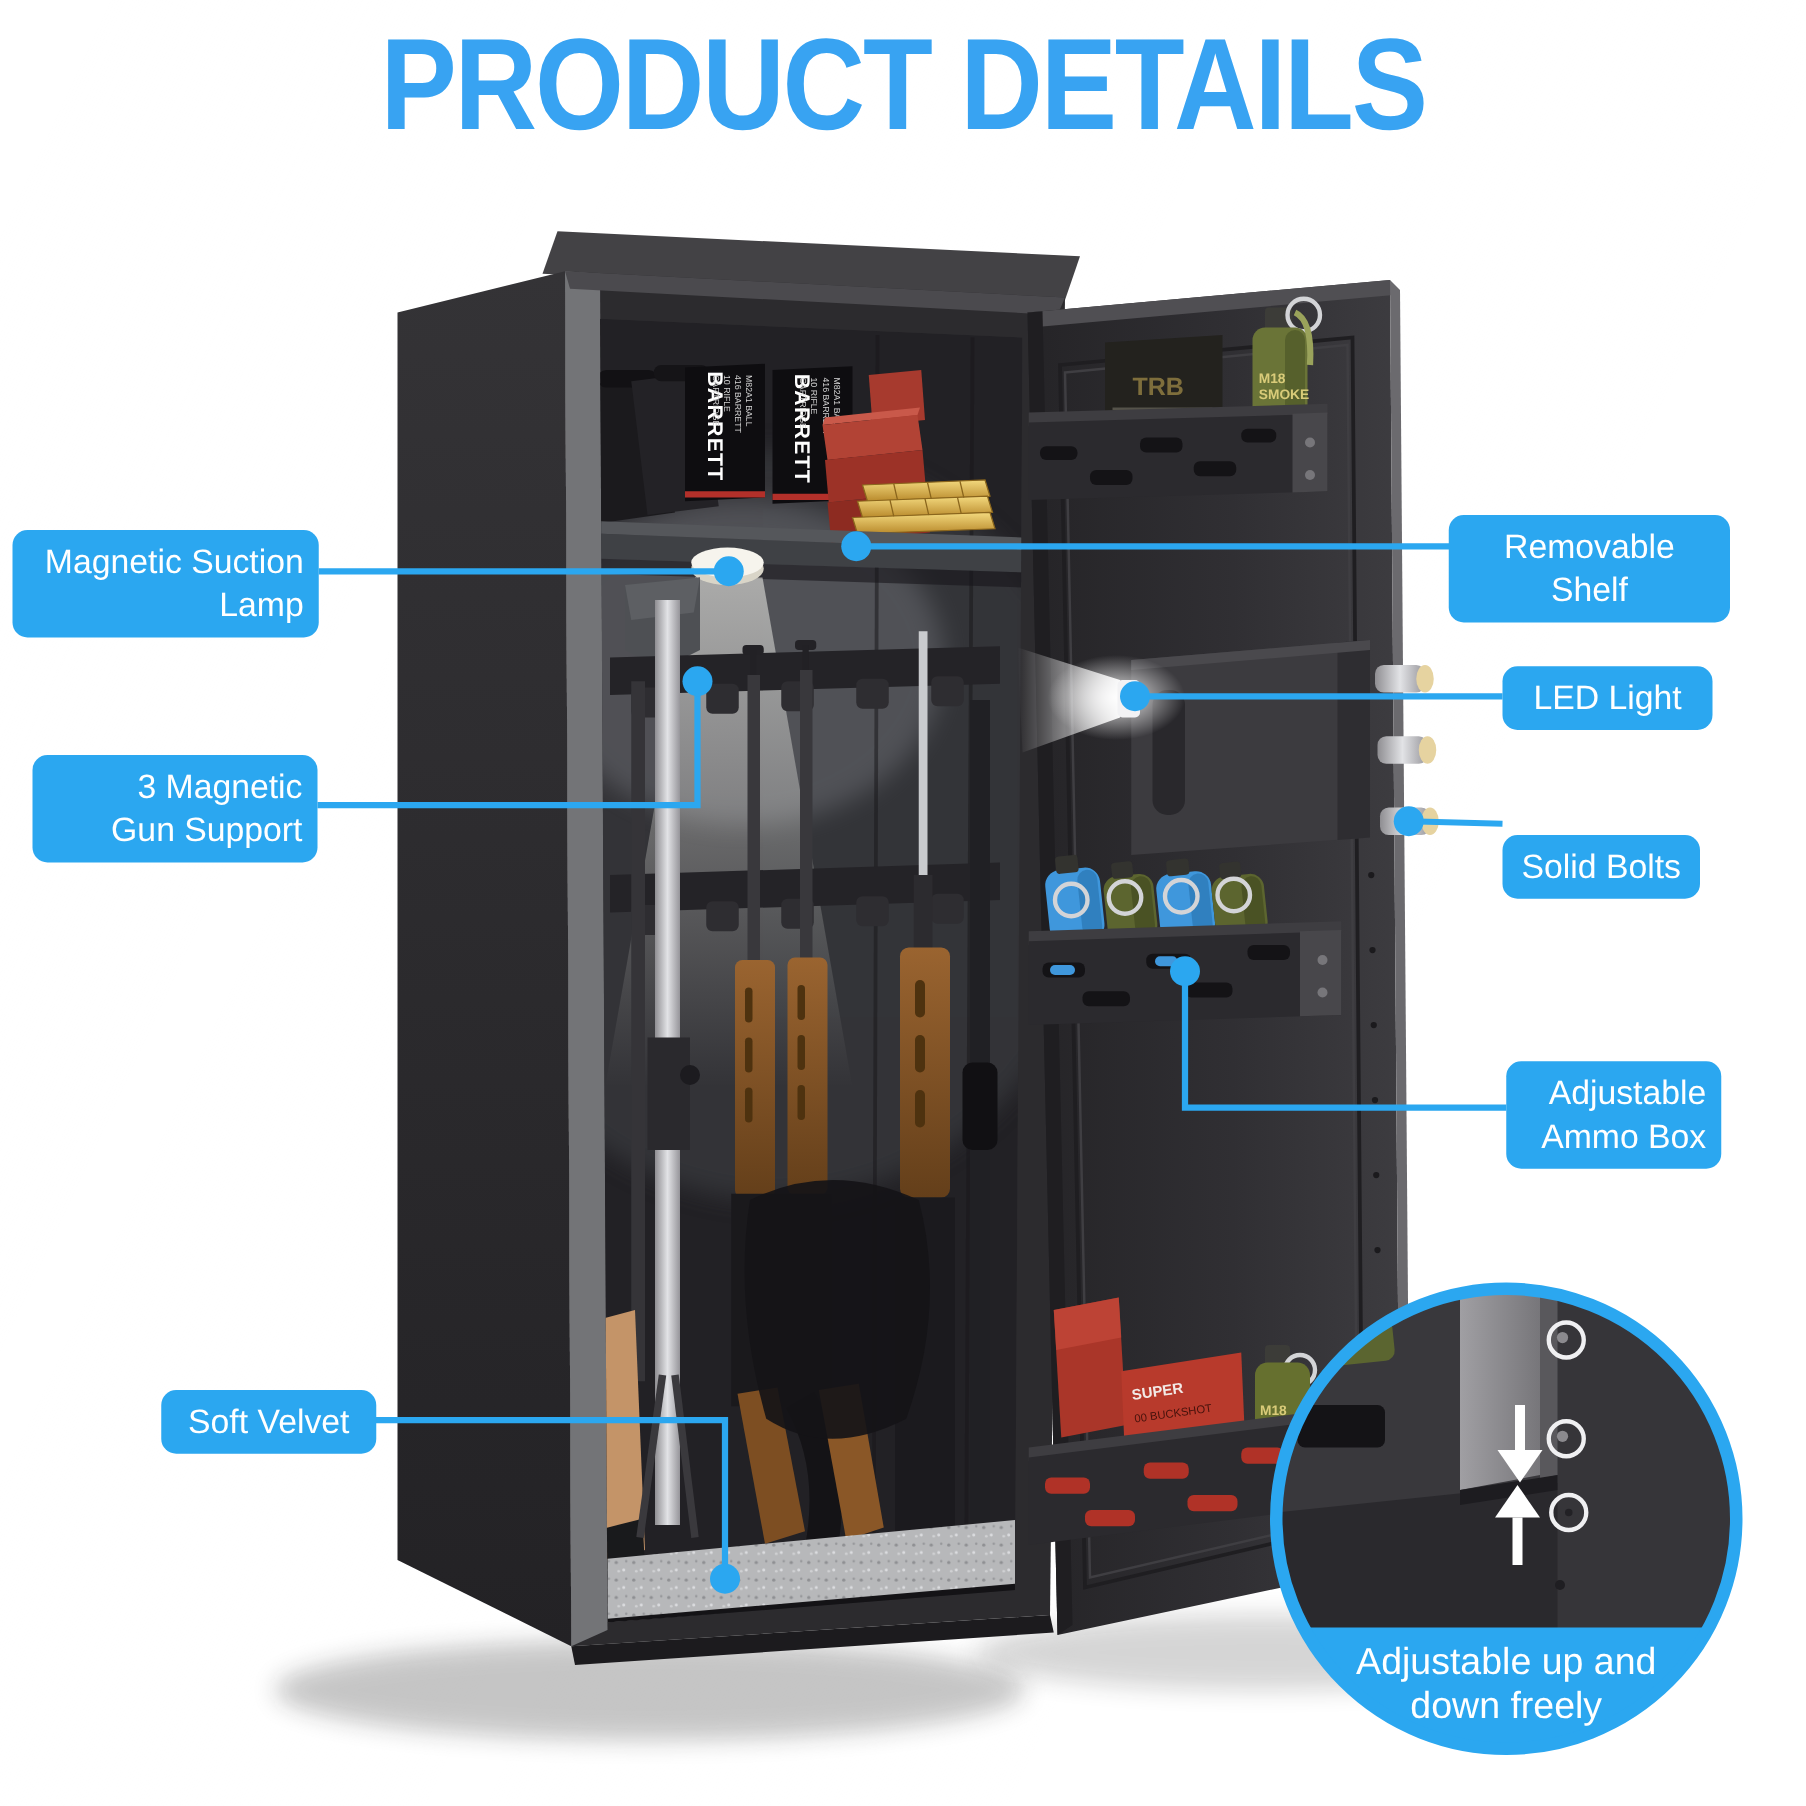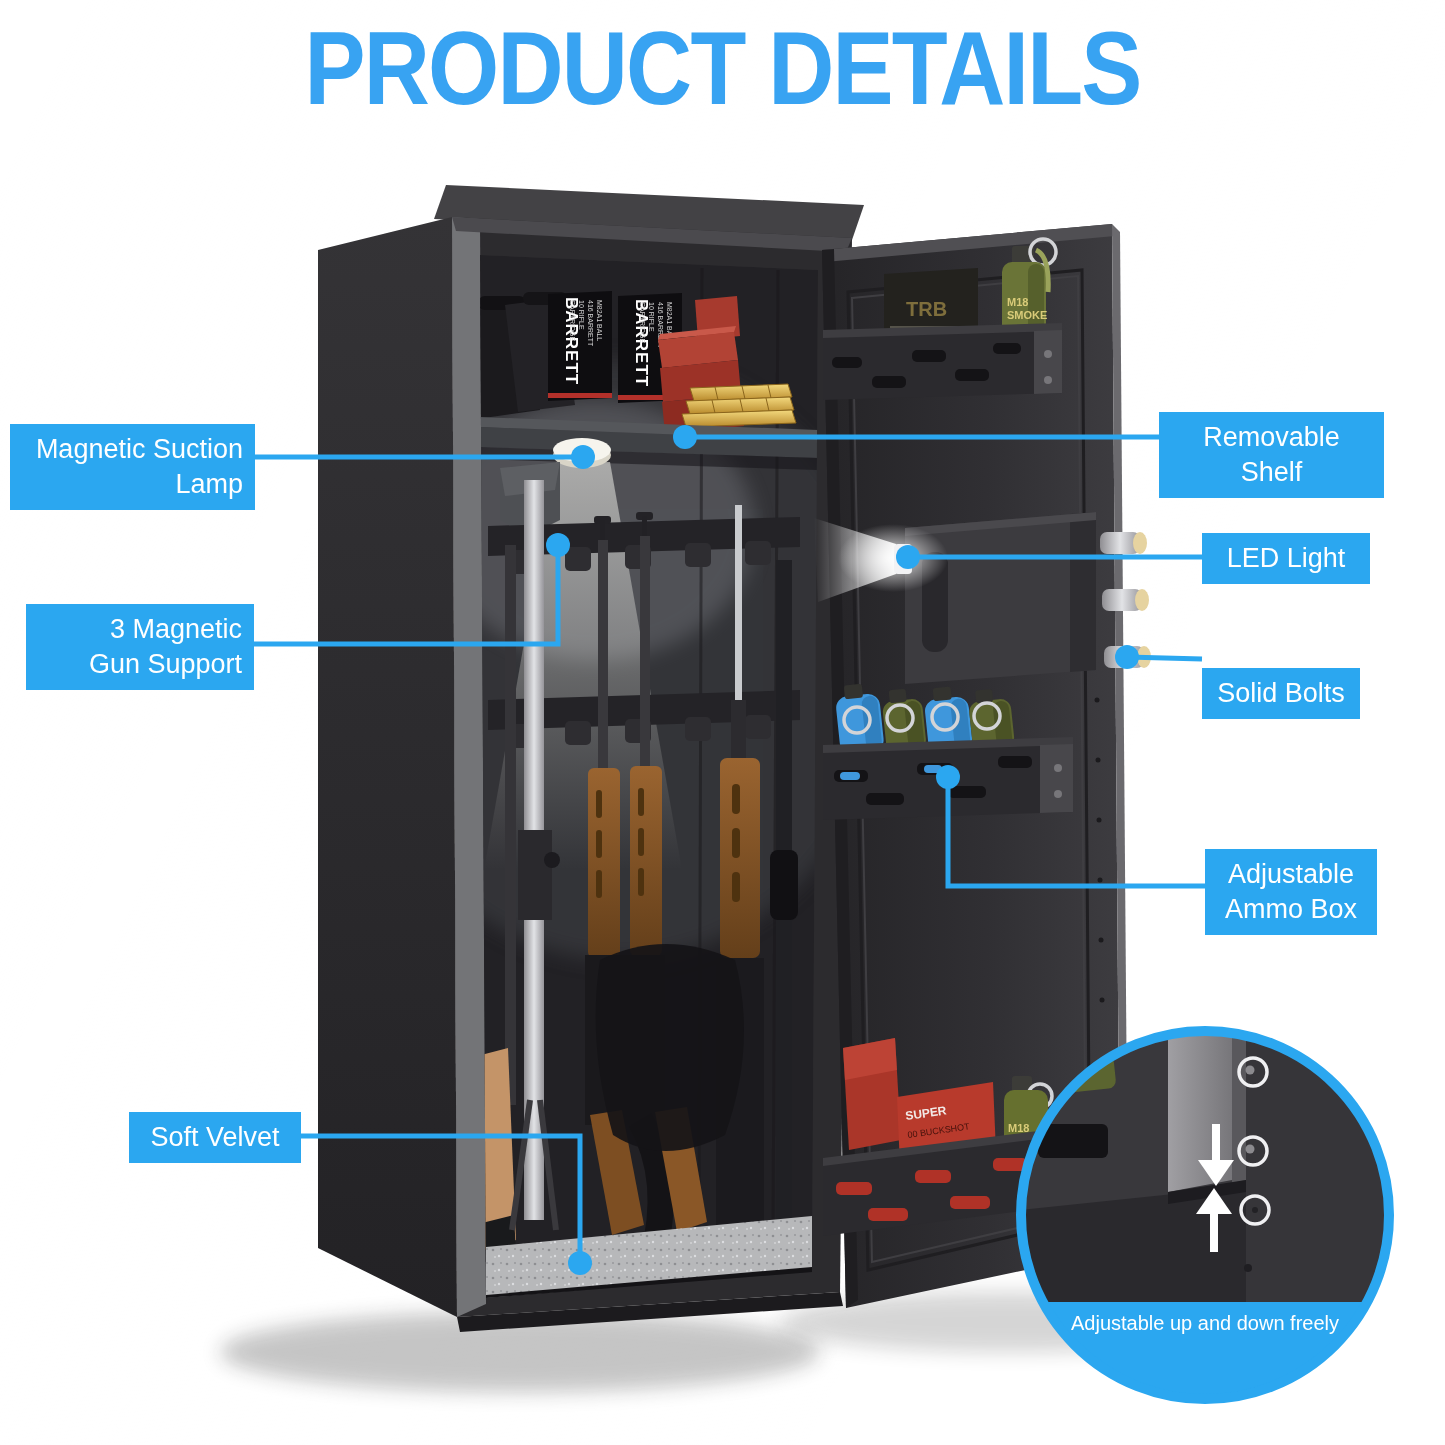--- a/index.html
+++ b/index.html
@@ -19,35 +19,35 @@
       linear-gradient(295deg, rgba(255,255,255,0) 76%, rgba(255,255,255,.30) 86%, rgba(255,255,255,0) 96%);
     opacity:.85;
   }
   #scene{position:absolute;left:0;top:0;}
   .title{
     position:absolute;top:16px;left:0;width:100%;text-align:center;
     font-size:104px;font-weight:bold;line-height:1;color:#38a3f2;
     transform:scaleX(.88);letter-spacing:-2px;white-space:nowrap;
   }
   .callout{
-    position:absolute;background:#2BA7F0;color:#ffffff;border-radius:0;
+    position:absolute;background:#2BA7F0;color:#ffffff;border-radius:12px;
     font-size:27px;line-height:1.3;padding:8px 12px;box-sizing:border-box;
   }
   .callout.left{text-align:right;}
-  .callout.right{text-align:center;}
+  .callout.right{text-align:right;}
   #co-lamp{left:10px;top:424px;width:245px;}
   #co-support{left:26px;top:604px;width:228px;padding-left:32px;}
   #co-velvet{left:97px;top:1112px;width:172px;text-align:center;margin-left:32px;}
   #co-shelf{left:1159px;top:412px;width:225px;text-align:center;}
   #co-led{left:1202px;top:533px;width:168px;text-align:center;}
   #co-bolts{left:1202px;top:633px;width:158px;text-align:center;margin-top:35px;}
   #co-ammo{left:1205px;top:849px;width:172px;}
   #inset-caption{
     position:absolute;left:1047px;top:1312px;width:316px;text-align:center;
-    color:#fff;font-size:20px;line-height:1.18;font-weight:400;
+    color:#fff;font-size:30px;line-height:1.18;font-weight:400;
   }
 </style>
 </head>
 <body>
 
 <div id="canvas">
   <div id="streaks"></div>
 
   <svg id="scene" width="1445" height="1445" viewBox="0 0 1445 1445">
     <defs>

